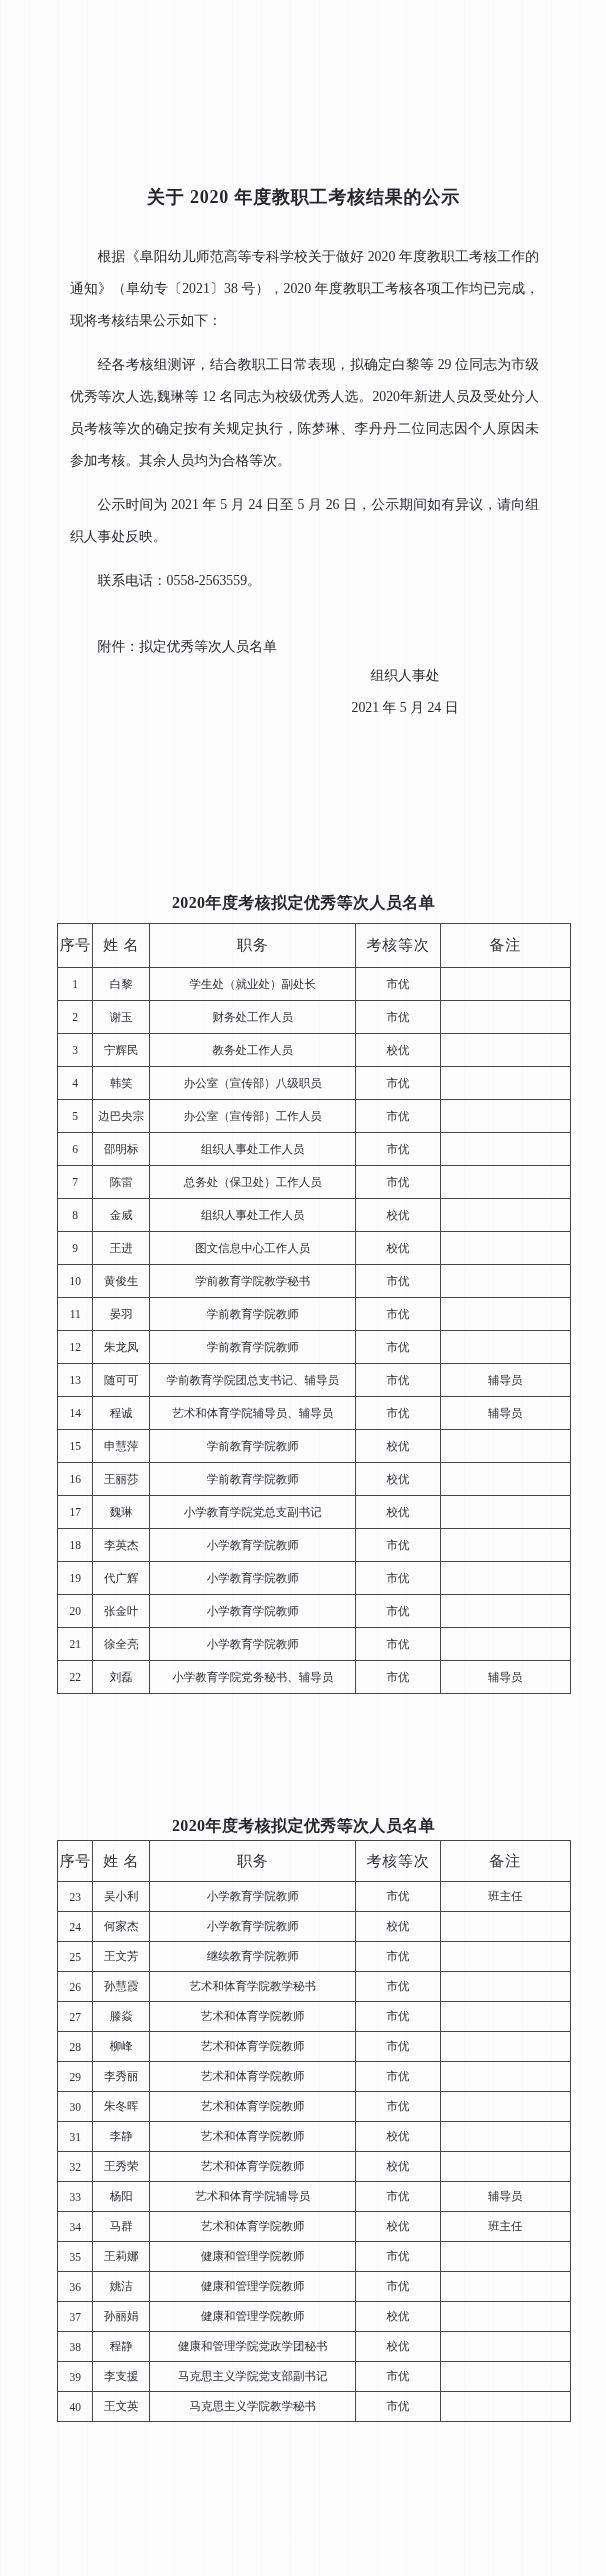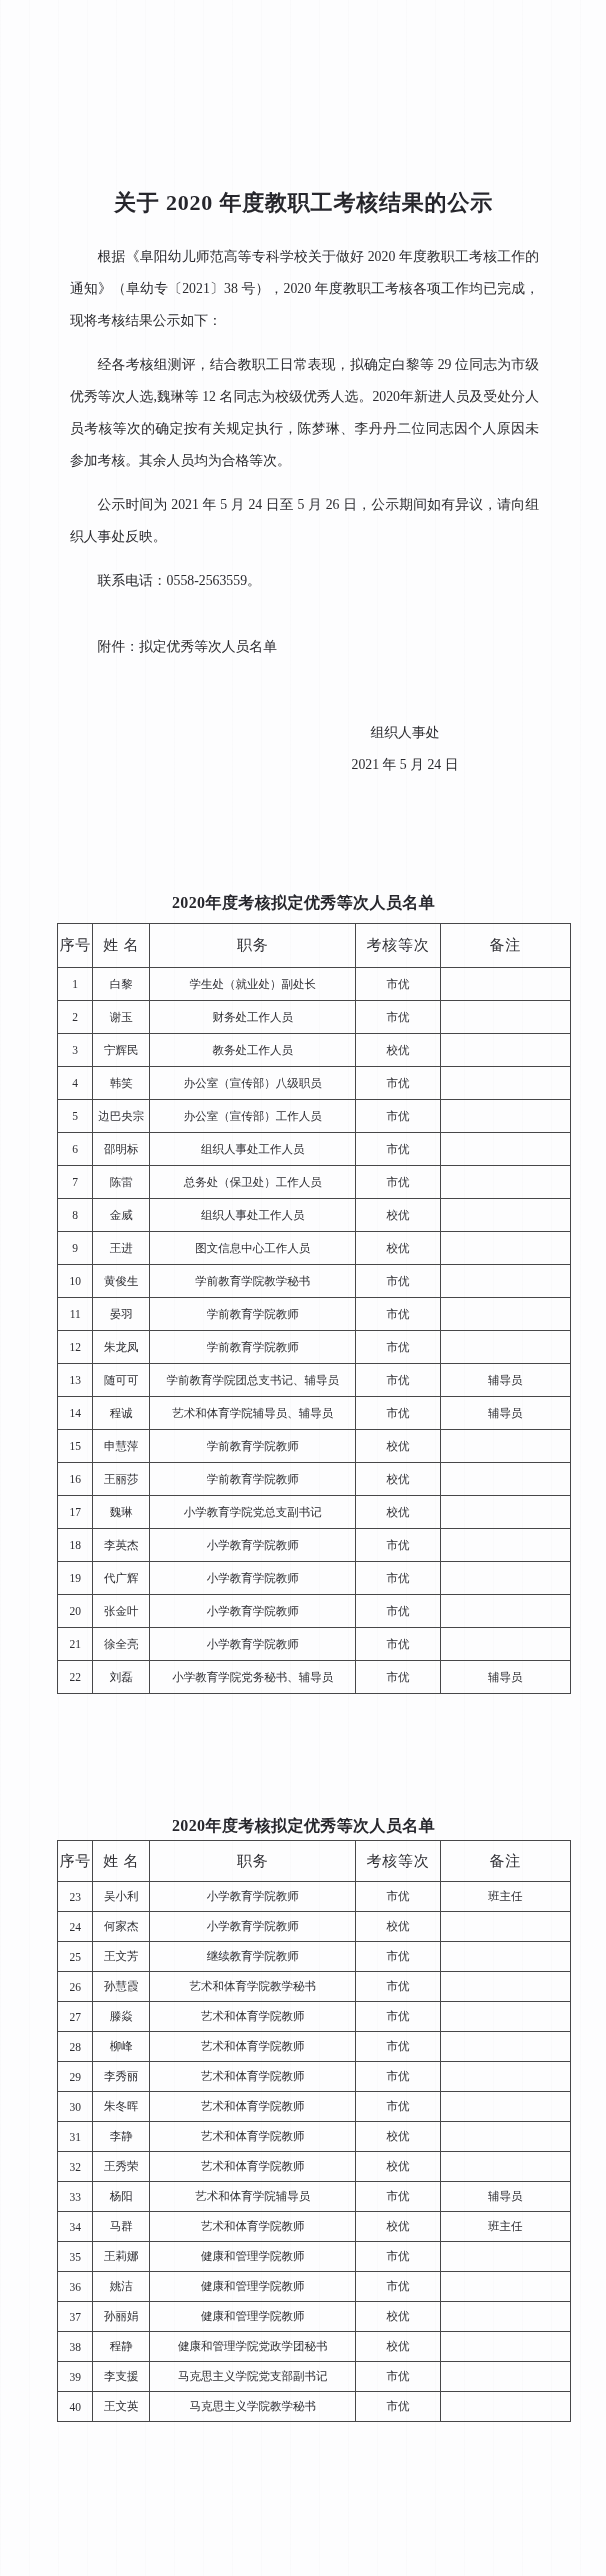--- a/index.html
+++ b/index.html
@@ -9,31 +9,31 @@
     margin:0 auto;
     background:
       repeating-linear-gradient(90deg, rgba(120,120,130,0.025) 0 0.8px, rgba(255,255,255,0) 0.8px 29px),
       #fdfdfe;
     font-family:"Liberation Serif","DejaVu Serif",serif;
     color:#2a2a2e;
     overflow:hidden;
   }
   .doc-title{
     position:absolute;top:173px;left:0;width:100%;
-    text-align:center;font-size:22px;font-weight:bold;color:#26262c;
+    text-align:center;font-size:18px;font-weight:bold;color:#26262c;
     letter-spacing:0.8px;
   }
   .doc-body{
     position:absolute;top:229px;left:58px;width:493px;
     font-size:13.8px;line-height:32px;text-align:justify;
   }
   .doc-body p{margin:12px;text-indent:2em;}
   .doc-body p.attachment{margin-top:34px;}
   .signature{
-    position:absolute;top:717px;left:321px;width:168px;
+    position:absolute;top:660px;left:321px;width:168px;
     text-align:center;font-size:13.8px;line-height:32px;
   }
   .table-section-title{
     position:absolute;left:0;width:100%;
     text-align:center;font-size:16px;font-weight:bold;color:#26262c;
     letter-spacing:0.4px;
   }
   .roster{
     position:absolute;left:57px;width:514px;
     border-collapse:collapse;table-layout:fixed;

